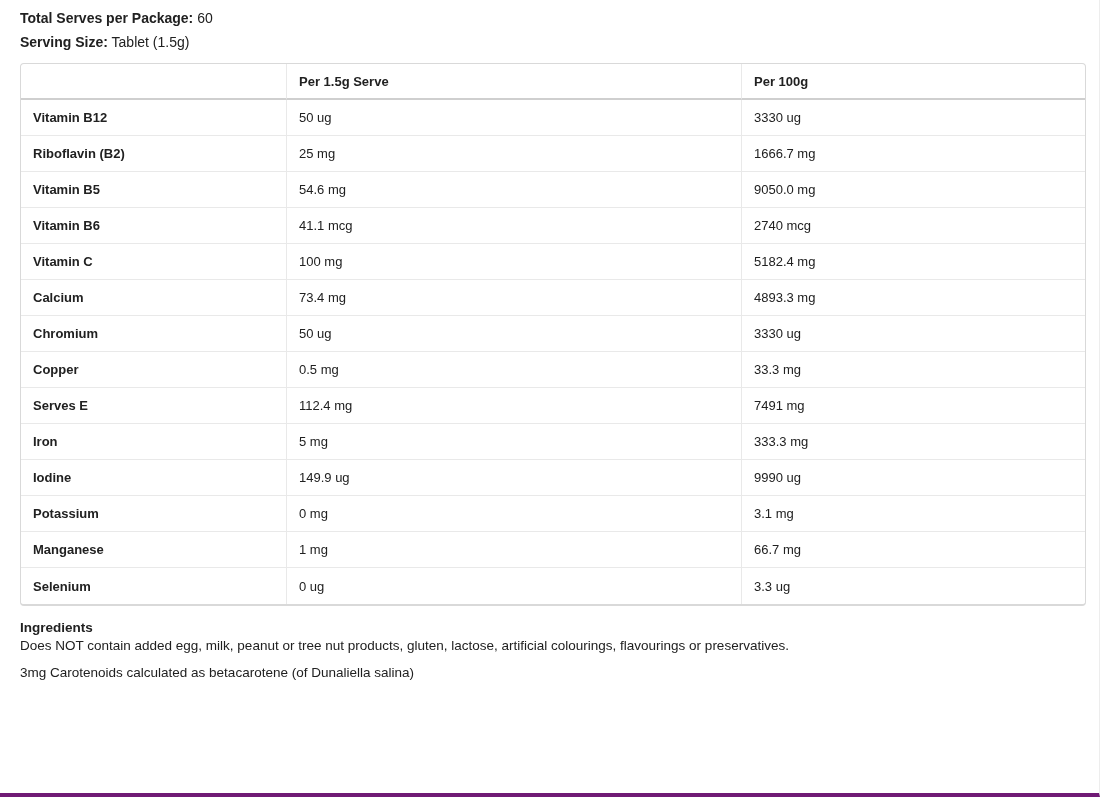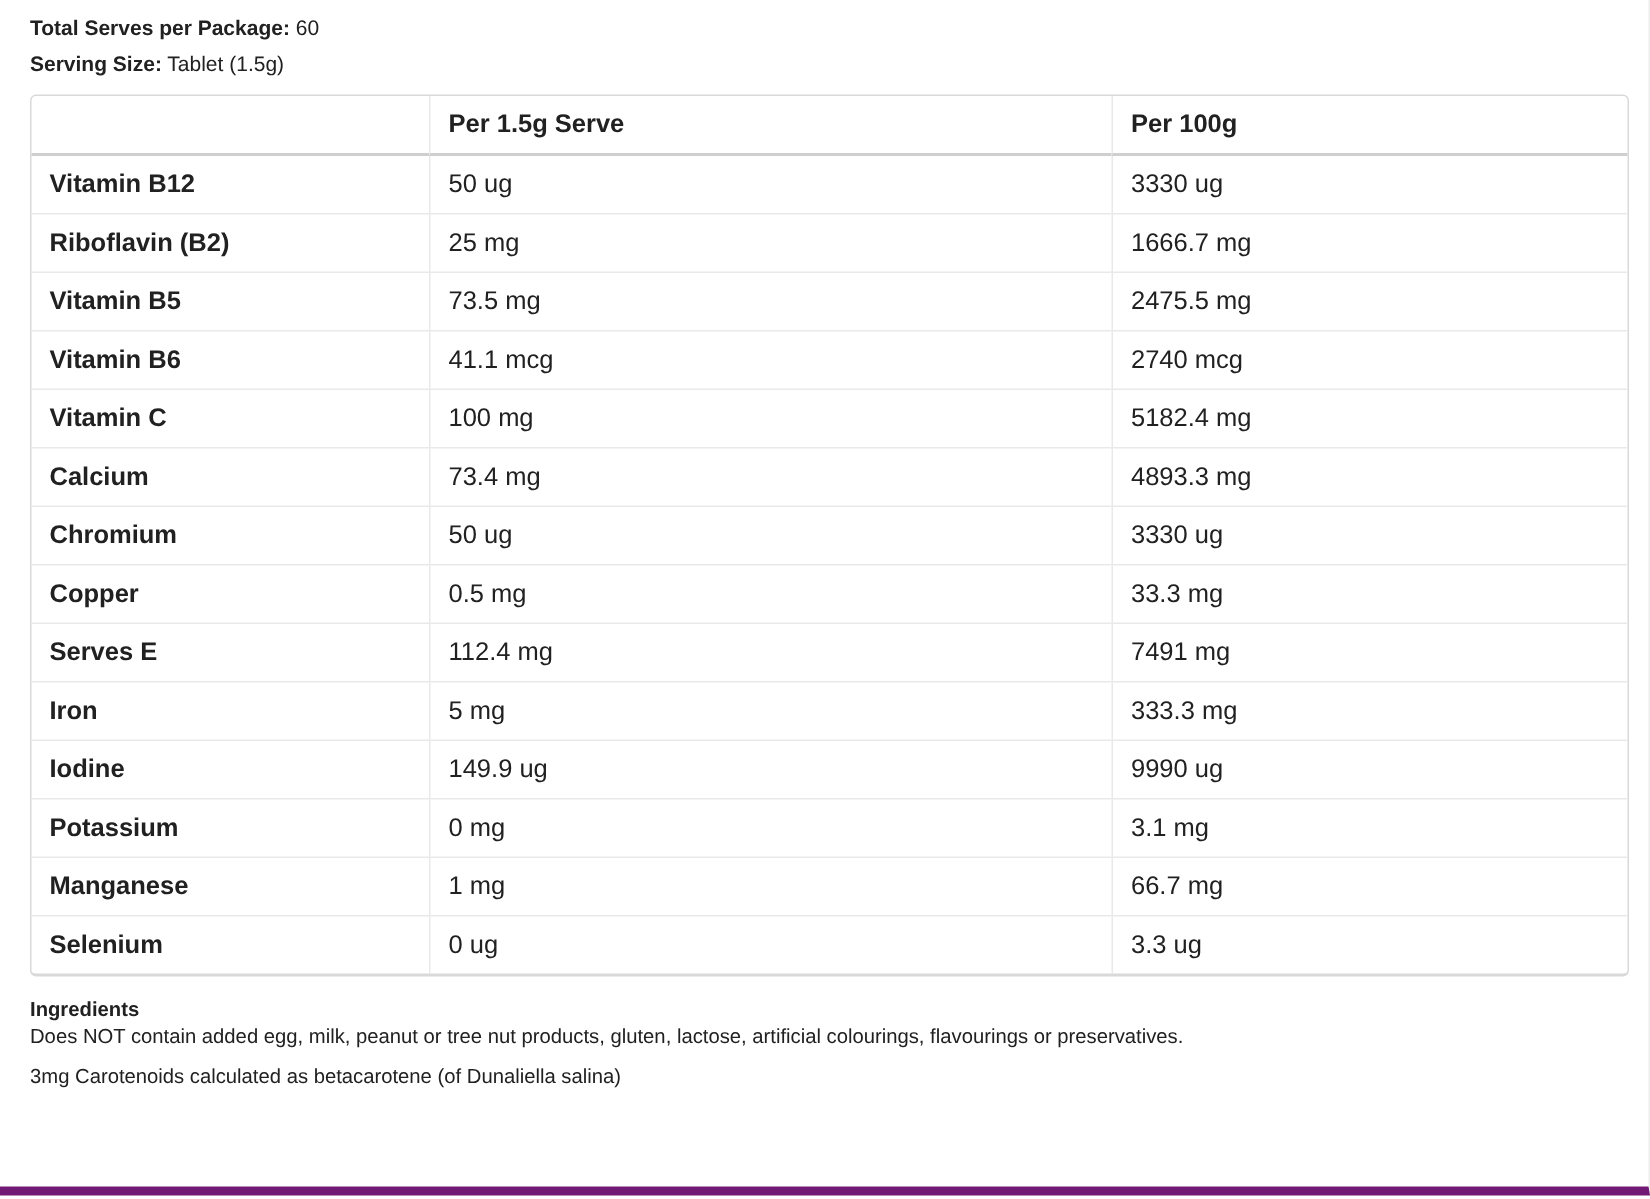--- a/index.html
+++ b/index.html
@@ -6,41 +6,41 @@
   html, body {
     background: #ffffff;
     font-family: "Liberation Sans", "DejaVu Sans", sans-serif;
     color: #212121;
   }
   body { width: 1100px; height: 799px; overflow: hidden; }
   .page {
     width: 1100px;
     height: 797px;
     padding: 8px 16px 0 20px;
-    border-bottom: 6px solid #701a75;
+    border-bottom: 4px solid #701a75;
     border-right: 1px solid #ededed;
   }
   .meta-line {
     font-size: 14px;
     line-height: 17px;
     margin-top: 2px;
     margin-bottom: 7px;
   }
   .meta-line .lbl { font-weight: bold; }
   .meta-line .val { font-weight: normal; }
   table.nutrition {
     width: 1064px;
     table-layout: fixed;
     border-collapse: separate;
     border-spacing: 0;
     border: 1px solid #d9d9d9;
     border-bottom-width: 2px;
     border-radius: 4px;
     margin-top: 12px;
-    font-size: 17px;
+    font-size: 13px;
   }
   table.nutrition th, table.nutrition td {
     text-align: left;
     vertical-align: middle;
     padding: 9px 12px;
     height: 36px;
     border-bottom: 1px solid #e9e9e9;
     overflow: hidden;
     white-space: nowrap;
   }
@@ -94,22 +94,22 @@
           <td class="c2">50 ug</td>
           <td class="c3">3330 ug</td>
         </tr>
         <tr>
           <th class="c1" scope="row">Riboflavin (B2)</th>
           <td class="c2">25 mg</td>
           <td class="c3">1666.7 mg</td>
         </tr>
         <tr>
           <th class="c1" scope="row">Vitamin B5</th>
-          <td class="c2">73.5 mg</td>
-          <td class="c3">2475.5 mg</td>
+          <td class="c2">54.6 mg</td>
+          <td class="c3">9050.0 mg</td>
         </tr>
         <tr>
           <th class="c1" scope="row">Vitamin B6</th>
           <td class="c2">41.1 mcg</td>
           <td class="c3">2740 mcg</td>
         </tr>
         <tr>
           <th class="c1" scope="row">Vitamin C</th>
           <td class="c2">100 mg</td>
           <td class="c3">5182.4 mg</td>

